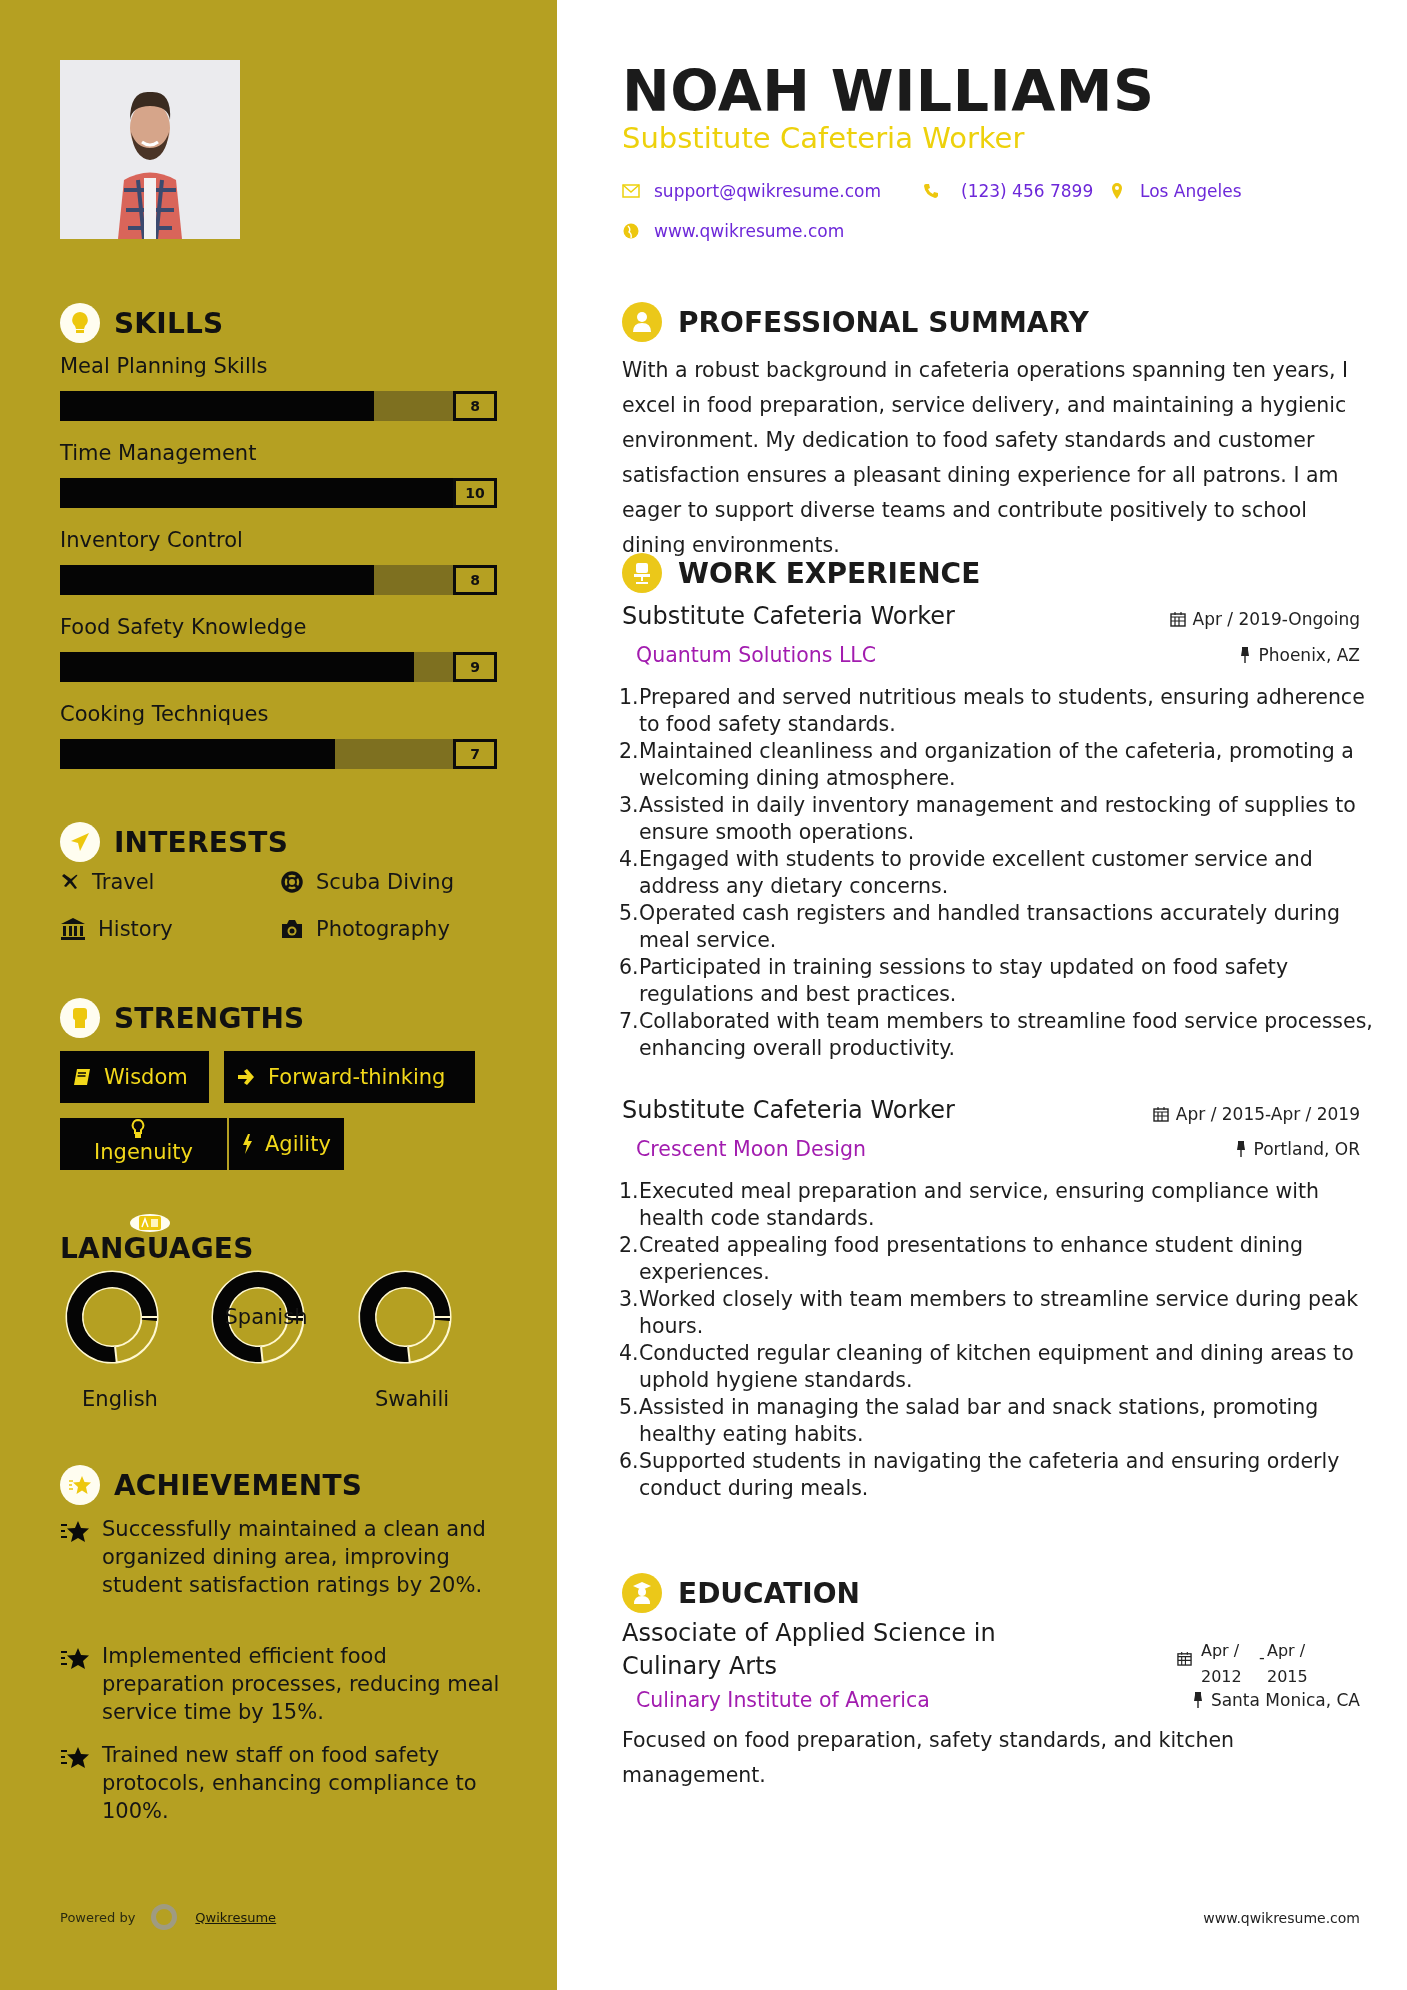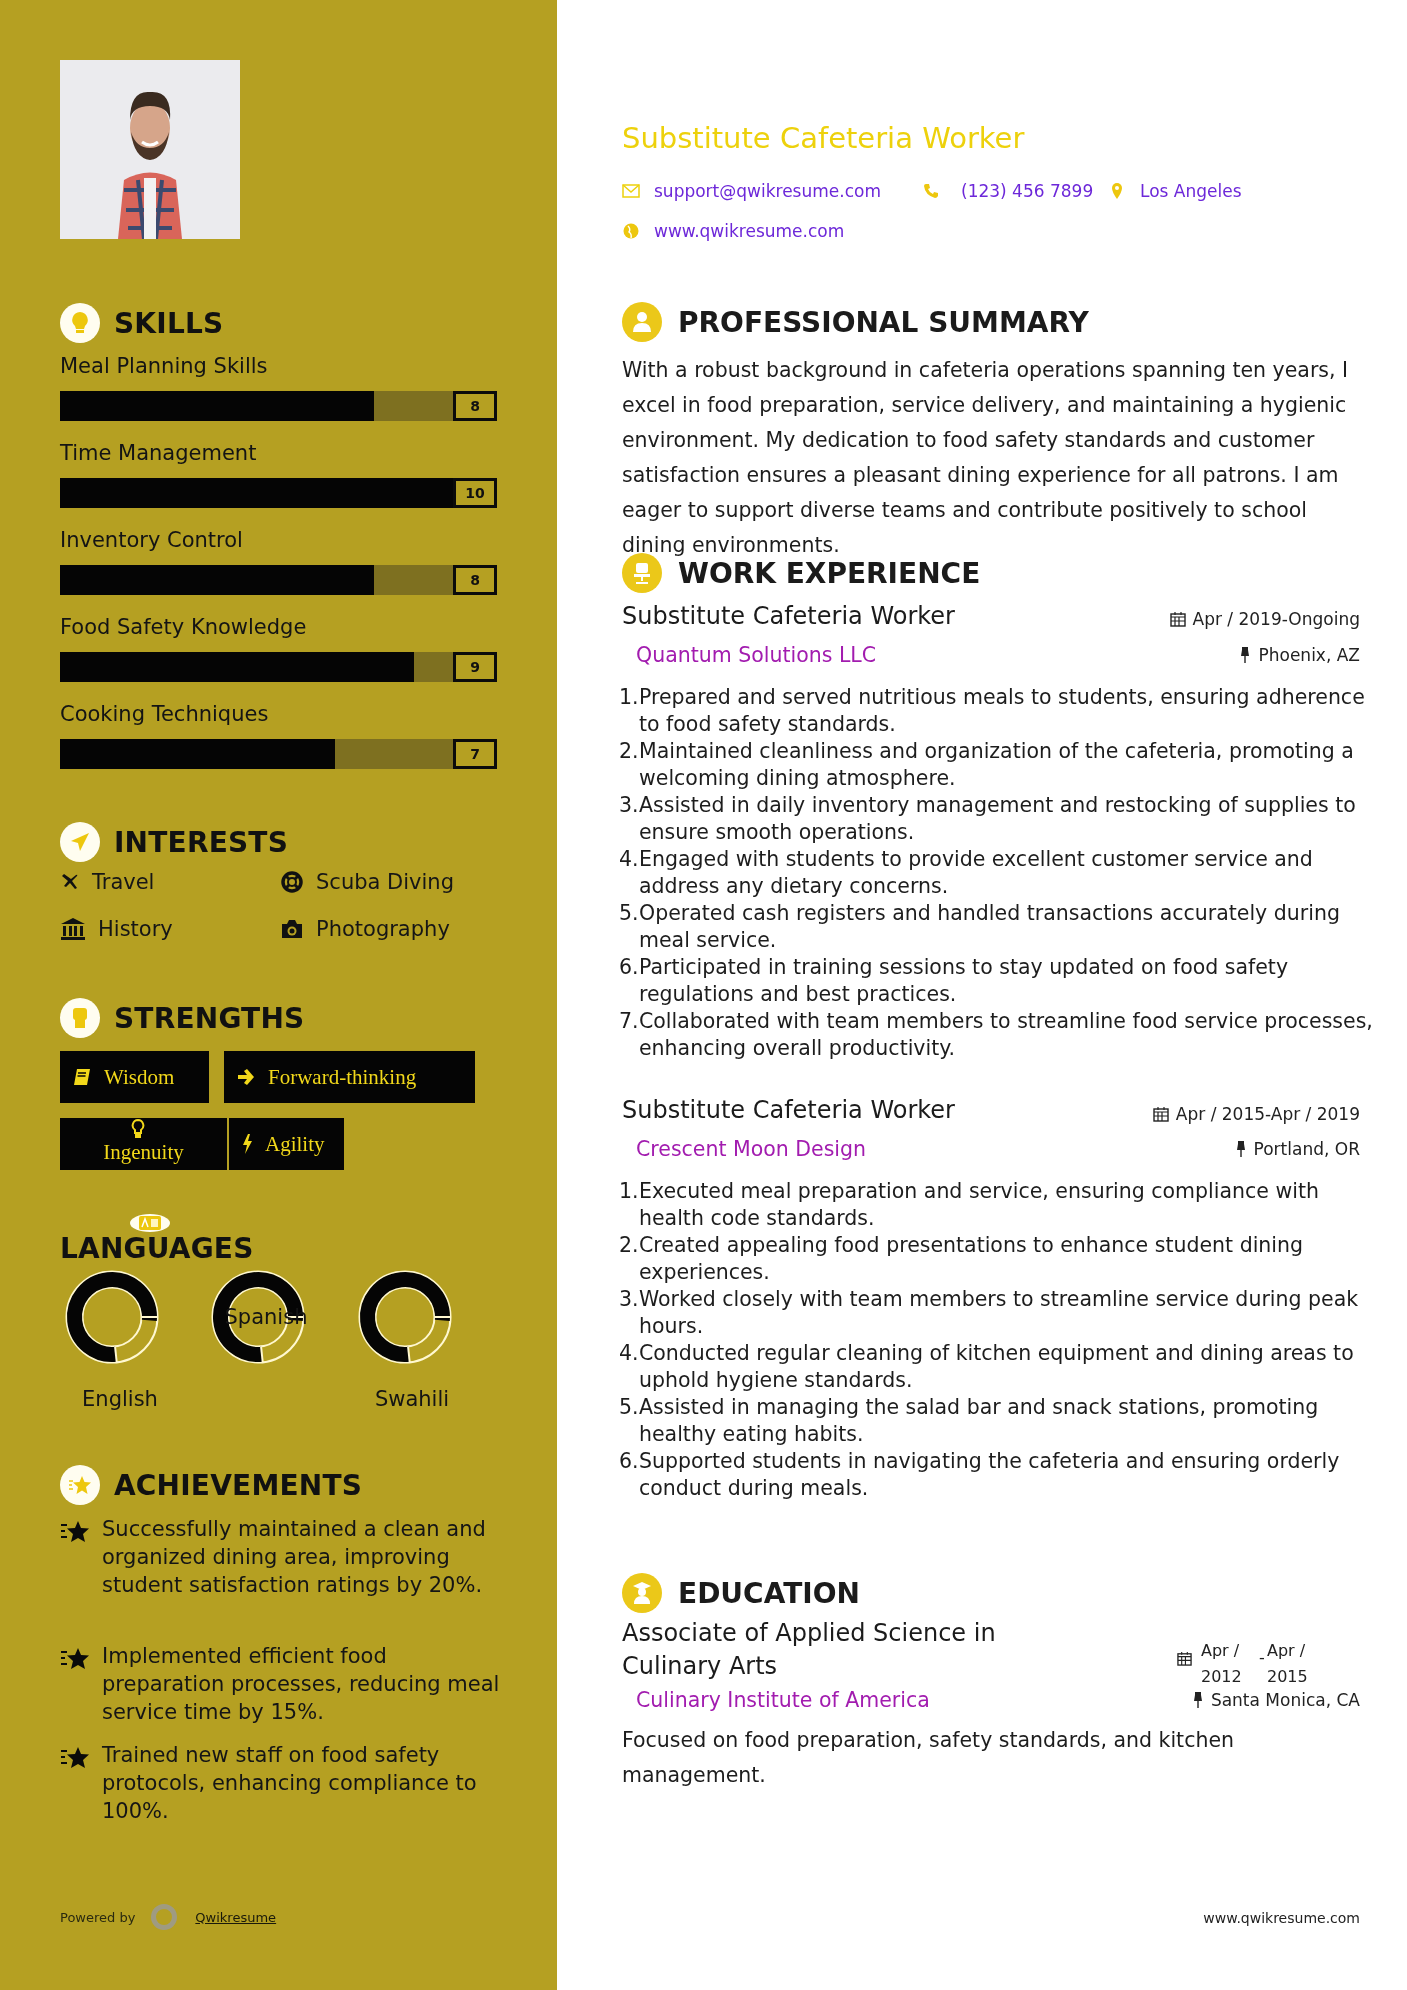--- a/index.html
+++ b/index.html
@@ -24,21 +24,21 @@
   .skill-bar { position: absolute; left: 60px; width: 437px; height: 30px; }
   .skill-track { position: absolute; left: 0; top: 0; width: 393px; height: 30px; background: #7E7020; }
   .skill-fill { position: absolute; left: 0; top: 0; height: 30px; background: #050505; }
   .skill-val { position: absolute; left: 393px; top: 0; width: 44px; height: 30px; border: 3px solid #0b0b0b; background: #B5A022; font-size: 14px; font-weight: bold; display: flex; align-items: center; justify-content: center; color: #111; }
 
   
   .interest { position: absolute; display: flex; align-items: center; font-size: 21px; color: #161616; }
   .interest svg { margin-right: 12px; }
 
   
-  .strength { position: absolute; height: 52px; background: #050505; color: #F2D81A; display: flex; align-items: center; padding: 0 12px; font-size: 21px; font-family: Liberation Serif, serif; }
+  .strength { position: absolute; height: 52px; background: #050505; color: #F2D81A; display: flex; align-items: center; padding: 0 12px; font-size: 21px; }
   .strength svg { margin-right: 12px; }
 
   
   .lang { position: absolute; width: 100px; text-align: center; }
   .lang-label { position: absolute; width: 140px; text-align: center; font-size: 21px; color: #141414; }
 
   
   .ach { position: absolute; left: 60px; width: 440px; display: flex; }
   .ach svg { flex: 0 0 auto; margin-top: 4px; margin-right: 10px; }
   .ach-text { font-size: 21px; line-height: 28px; color: #151515; }
@@ -291,20 +291,21 @@
 
   <div class="powered">
     <span>Powered by</span>
     <span class="q"></span>
     <span class="link">Qwikresume</span>
   </div>
 </div>
 
 <div class="main">
 
+  <div class="name">NOAH WILLIAMS</div>
   <div class="jobtitle">Substitute Cafeteria Worker</div>
 
   <div class="contact" style="left:65px; top:181px;">
     <svg width="18" height="14" viewBox="0 0 18 14">
         <rect x="1" y="1" width="16" height="12" fill="none" stroke="#EDD10C" stroke-width="1.5"></rect>
         <path d="M1 1 L9 8 L17 1" fill="none" stroke="#EDD10C" stroke-width="1.5"></path>
       </svg>
     <span>support@qwikresume.com</span>
   </div>
   <div class="contact" style="left:366px; top:181px;">

